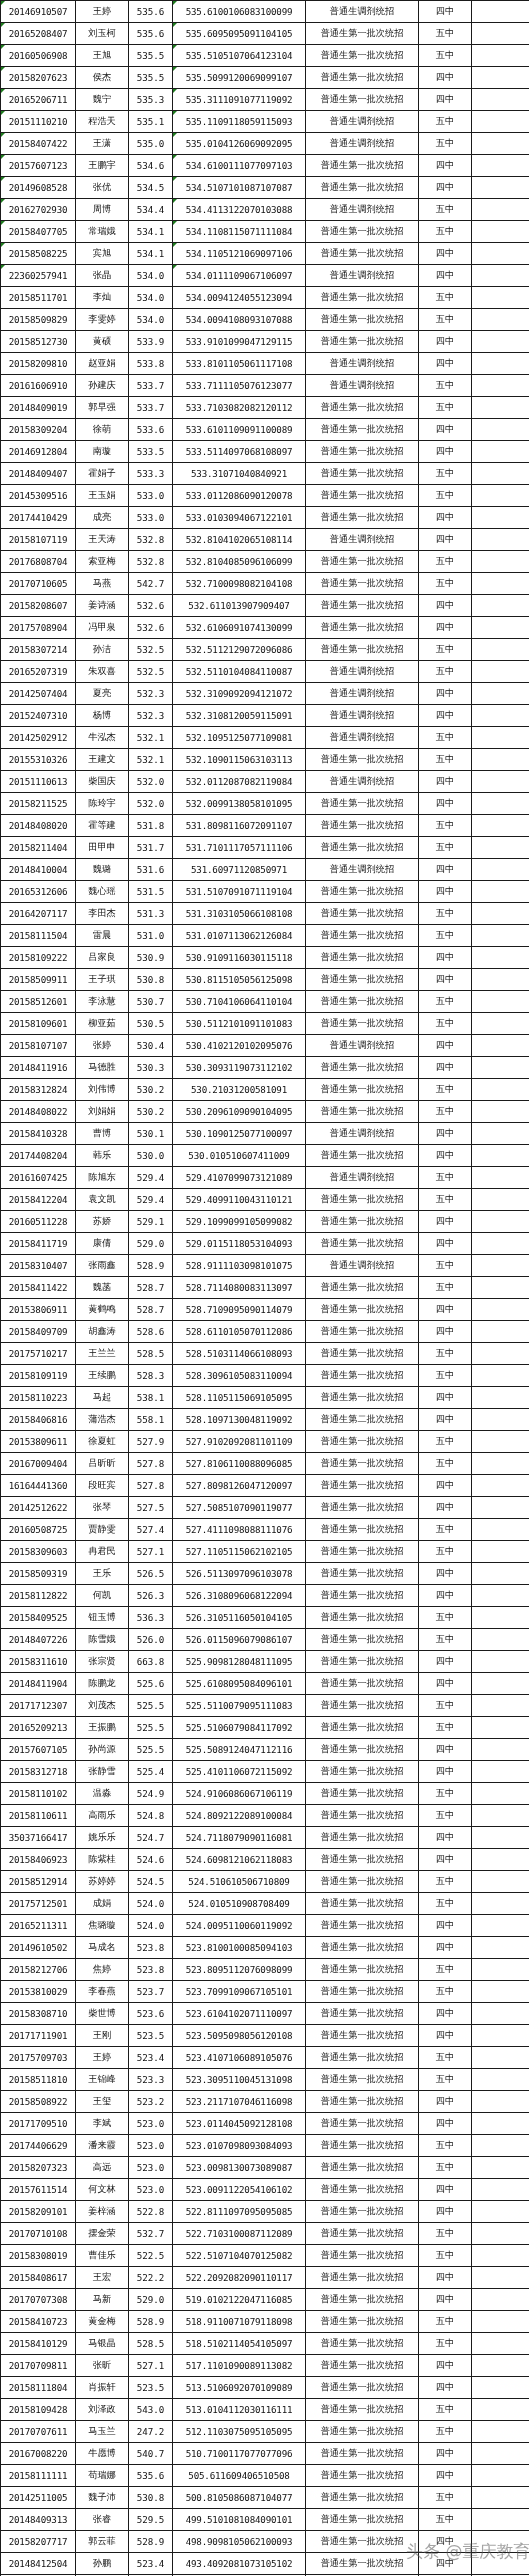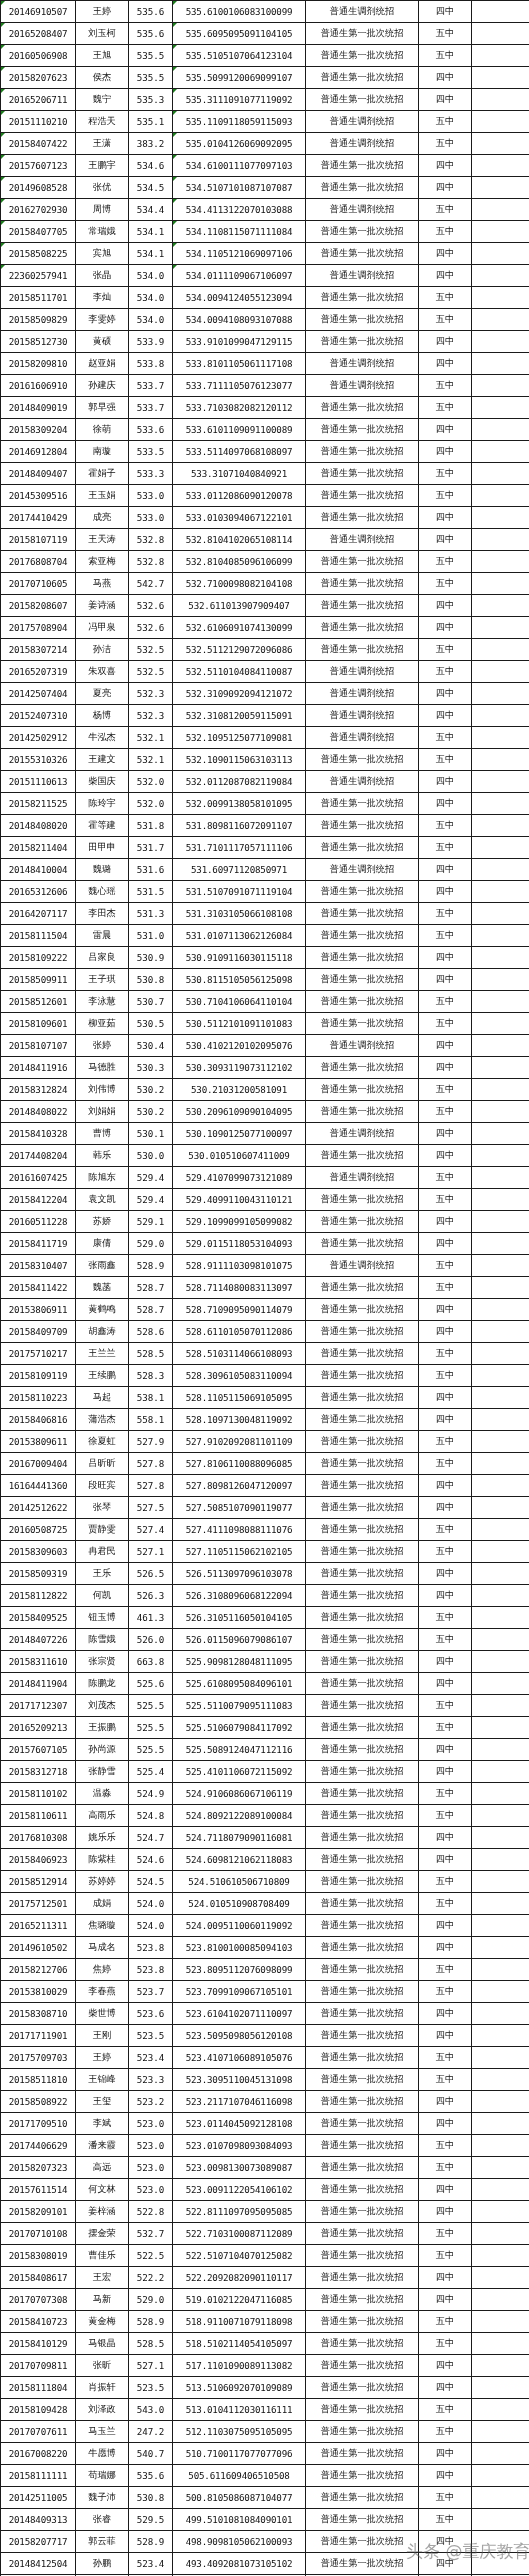--- a/index.html
+++ b/index.html
@@ -75,21 +75,21 @@
         <td class="c-name">程浩天</td>
         <td class="c-score">535.1</td>
         <td class="c-exact flag">535.1109118059115093</td>
         <td class="c-type">普通生调剂统招</td>
         <td class="c-school">五中</td>
         <td class="c-note"></td>
       </tr>
       <tr>
         <td class="c-id flag">20158407422</td>
         <td class="c-name">王潇</td>
-        <td class="c-score">383.2</td>
+        <td class="c-score">535.0</td>
         <td class="c-exact flag">535.0104126069092095</td>
         <td class="c-type">普通生调剂统招</td>
         <td class="c-school">五中</td>
         <td class="c-note"></td>
       </tr>
       <tr>
         <td class="c-id flag">20157607123</td>
         <td class="c-name">王鹏宇</td>
         <td class="c-score">534.6</td>
         <td class="c-exact flag">534.6100111077097103</td>
@@ -678,21 +678,21 @@
         <td class="c-name">何凯</td>
         <td class="c-score">526.3</td>
         <td class="c-exact">526.3108096068122094</td>
         <td class="c-type">普通生第一批次统招</td>
         <td class="c-school">四中</td>
         <td class="c-note"></td>
       </tr>
       <tr>
         <td class="c-id">20158409525</td>
         <td class="c-name">钮玉博</td>
-        <td class="c-score">461.3</td>
+        <td class="c-score">536.3</td>
         <td class="c-exact">526.3105116050104105</td>
         <td class="c-type">普通生第一批次统招</td>
         <td class="c-school">五中</td>
         <td class="c-note"></td>
       </tr>
       <tr>
         <td class="c-id">20148407226</td>
         <td class="c-name">陈雪娥</td>
         <td class="c-score">526.0</td>
         <td class="c-exact">526.0115096079086107</td>
@@ -766,21 +766,21 @@
       <tr>
         <td class="c-id">20158110611</td>
         <td class="c-name">高雨乐</td>
         <td class="c-score">524.8</td>
         <td class="c-exact">524.8092122089100084</td>
         <td class="c-type">普通生第一批次统招</td>
         <td class="c-school">五中</td>
         <td class="c-note"></td>
       </tr>
       <tr>
-        <td class="c-id">20176810308</td>
+        <td class="c-id">35037166417</td>
         <td class="c-name">姚乐乐</td>
         <td class="c-score">524.7</td>
         <td class="c-exact">524.7118079090116081</td>
         <td class="c-type">普通生第一批次统招</td>
         <td class="c-school">四中</td>
         <td class="c-note"></td>
       </tr>
       <tr>
         <td class="c-id">20158406923</td>
         <td class="c-name">陈紫桂</td>

